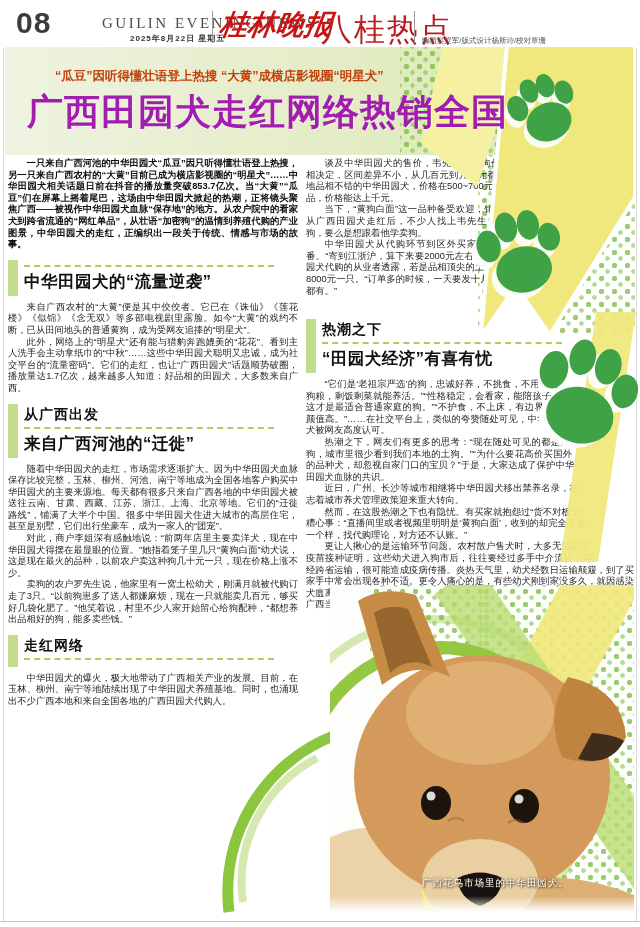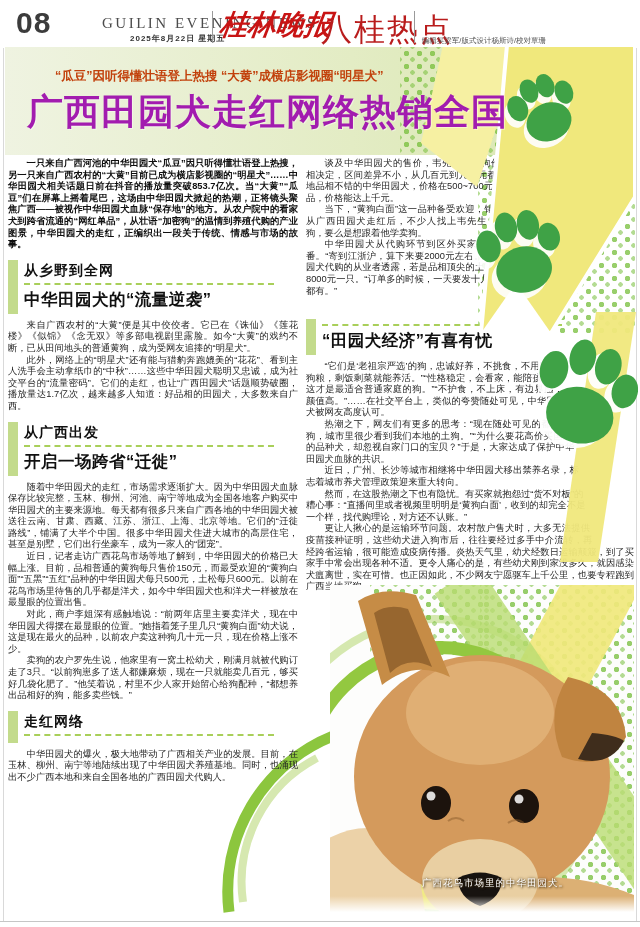--- a/index.html
+++ b/index.html
@@ -153,52 +153,51 @@
     <path d="M112,28 A140,140 0 0 0 38,172" fill="none" stroke="#d6e8b0" stroke-width="8"></path>
   </svg>
 
   <div class="kicker-line">“瓜豆”因听得懂壮语登上热搜 “大黄”成横店影视圈“明星犬”</div>
   <div class="headline">广西田园犬走红网络热销全国</div>
 
   <div class="col col-left">
     <p class="intro">一只来自广西河池的中华田园犬“瓜豆”因只听得懂壮语登上热搜，另一只来自广西农村的“大黄”目前已成为横店影视圈的“明星犬”……中华田园犬相关话题日前在抖音的播放量突破853.7亿次。当“大黄”“瓜豆”们在屏幕上摇着尾巴，这场由中华田园犬掀起的热潮，正将镜头聚焦广西——被视作中华田园犬血脉“保存地”的地方。从农户院中的看家犬到跨省流通的“网红单品”，从壮语“加密狗”的温情到养殖代购的产业图景，中华田园犬的走红，正编织出一段关于传统、情感与市场的故事。</p>
 
     <div class="sec-head">
-      <div class="sec-kicker">从乡野到全网</div>
       <div class="sec-dash"></div>
       <div class="sec-title">中华田园犬的“流量逆袭”</div>
     </div>
     <p>来自广西农村的“大黄”便是其中佼佼者。它已在《诛仙》《莲花楼》《似锦》《念无双》等多部电视剧里露脸。如今“大黄”的戏约不断，已从田间地头的普通黄狗，成为受网友追捧的“明星犬”。</p>
     <p>此外，网络上的“明星犬”还有能与猎豹奔跑媲美的“花花”、看到主人洗手会主动拿纸巾的“中秋”……这些中华田园犬聪明又忠诚，成为社交平台的“流量密码”。它们的走红，也让“广西田园犬”话题顺势破圈，播放量达1.7亿次，越来越多人知道：好品相的田园犬，大多数来自广西。</p>
 
     <div class="sec-head">
       <div class="sec-kicker">从广西出发</div>
       <div class="sec-dash"></div>
-      <div class="sec-title">开启一场跨省“迁徙”</div>
+      <div class="sec-title">来自广西河池的“迁徙”</div>
     </div>
     <p>随着中华田园犬的走红，市场需求逐渐扩大。因为中华田园犬血脉保存比较完整，玉林、柳州、河池、南宁等地成为全国各地客户购买中华田园犬的主要来源地。每天都有很多只来自广西各地的中华田园犬被送往云南、甘肃、西藏、江苏、浙江、上海、北京等地。它们的“迁徙路线”，铺满了大半个中国。很多中华田园犬住进大城市的高层住宅，甚至是别墅，它们出行坐豪车，成为一家人的“团宠”。</p>
-    <p>近日，记者走访广西花鸟市场等地了解到，中华田园犬的价格已大幅上涨。目前，品相普通的黄狗每只售价150元，而最受欢迎的“黄狗白面”“五黑”“五红”品种的中华田园犬每只500元，土松每只600元。以前在花鸟市场里待售的几乎都是洋犬，如今中华田园犬也和洋犬一样被放在最显眼的位置出售。</p>
     <p>对此，商户李姐深有感触地说：“前两年店里主要卖洋犬，现在中华田园犬得摆在最显眼的位置。”她指着笼子里几只“黄狗白面”幼犬说，这是现在最火的品种，以前农户卖这种狗几十元一只，现在价格上涨不少。</p>
     <p>卖狗的农户罗先生说，他家里有一窝土松幼犬，刚满月就被代购订走了3只。“以前狗崽多了送人都嫌麻烦，现在一只就能卖几百元，够买好几袋化肥了。”他笑着说，村里不少人家开始留心给狗配种，“都想养出品相好的狗，能多卖些钱。”</p>
 
     <div class="sec-head">
       <div class="sec-kicker">走红网络</div>
       <div class="sec-dash"></div>
     </div>
     <p>中华田园犬的爆火，极大地带动了广西相关产业的发展。目前，在玉林、柳州、南宁等地陆续出现了中华田园犬养殖基地。同时，也涌现出不少广西本地和来自全国各地的广西田园犬代购人。</p>
 
   </div>
 
   <div class="col col-right">
     <div class="ribbon-spacer"></div>
     <p>谈及中华田园犬的售价，韦先生说，狗价由品相决定，区间差异不小，从几百元到几千元都有。本地品相不错的中华田园犬，价格在500~700元；若是极品，价格能达上千元。</p>
     <p>当下，“黄狗白面”这一品种备受欢迎，销量很好。自从广西田园犬走红后，不少人找上韦先生，要么是来买狗，要么是想跟着他学卖狗。</p>
     <p>中华田园犬从代购环节到区外买家手中，价格会翻几番。“寄到江浙沪，算下来要2000元左右。”一名长期做中华田园犬代购的从业者透露，若是品相顶尖的土松，价格甚至能涨到8000元一只。“订单多的时候，一天要发十几只，全国各地的买家都有。”</p>
 
     <div class="sec-head" style="clear:both;">
+      <div class="sec-kicker">热潮之下</div>
       <div class="sec-dash" style="width:240px;"></div>
       <div class="sec-title">“田园犬经济”有喜有忧</div>
     </div>
     <div class="paw-spacer"></div>
     <p>“它们是‘老祖宗严选’的狗，忠诚好养，不挑食，不用吃贵狗粮，剩饭剩菜就能养活。”“性格稳定，会看家，能陪孩子，这才是最适合普通家庭的狗。”“不护食，不上床，有边界感，颜值高。”……在社交平台上，类似的夸赞随处可见，中华田园犬被网友高度认可。</p>
     <p>热潮之下，网友们有更多的思考：“现在随处可见的都是洋狗，城市里很少看到我们本地的土狗。”“为什么要花高价买国外的品种犬，却忽视自家门口的宝贝？”于是，大家达成了保护中华田园犬血脉的共识。</p>
     <p>近日，广州、长沙等城市相继将中华田园犬移出禁养名录，标志着城市养犬管理政策迎来重大转向。</p>
     <p>然而，在这股热潮之下也有隐忧。有买家就抱怨过“货不对板”的糟心事：“直播间里或者视频里明明是‘黄狗白面’，收到的却完全不是一个样，找代购理论，对方还不认账。”</p>
     <p>更让人揪心的是运输环节问题。农村散户售犬时，大多无法提供疫苗接种证明，这些幼犬进入狗市后，往往要经过多手中介流转，再经跨省运输，很可能造成疫病传播。炎热天气里，幼犬经数日运输颠簸，到了买家手中常会出现各种不适。更令人痛心的是，有些幼犬刚到家没多久，就因感染犬瘟离世，实在可惜。也正因如此，不少网友宁愿驱车上千公里，也要专程跑到广西当地买狗。</p>
     <p class="attribution">据《南宁晚报》</p>

